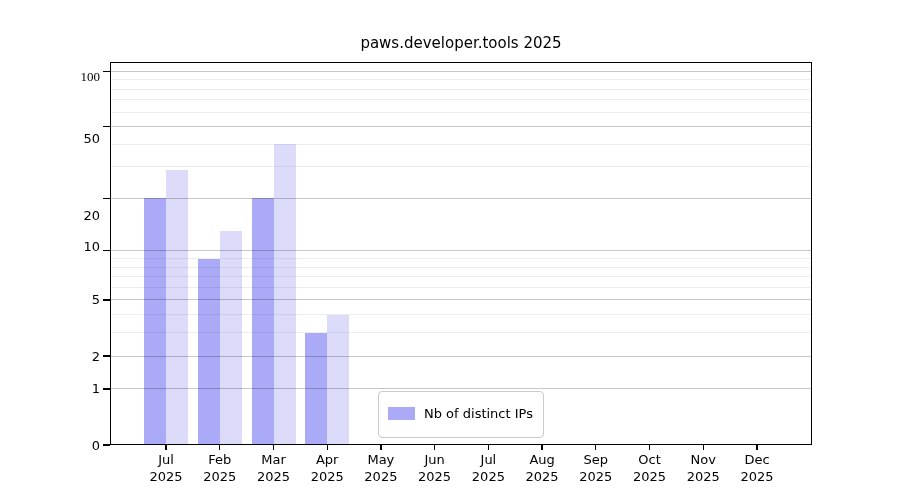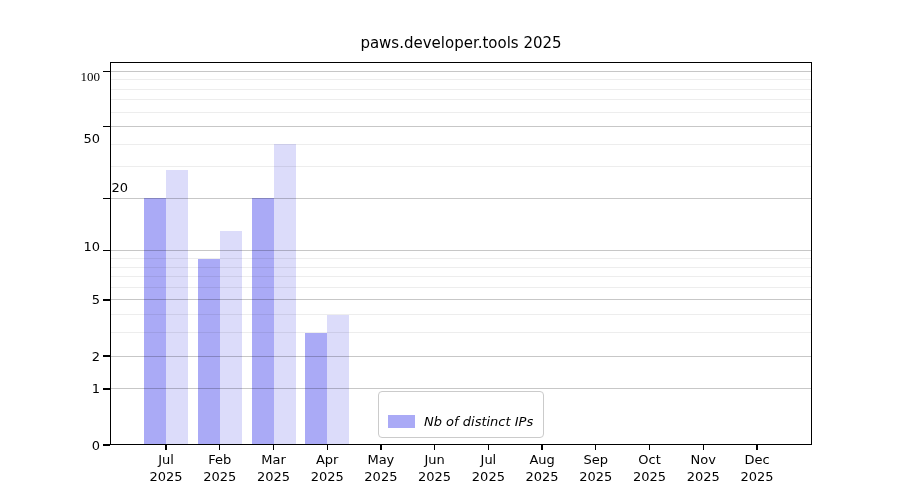--- a/index.html
+++ b/index.html
@@ -27,22 +27,22 @@
   }
   .ytick-mark{position:absolute;left:103px;width:7px;height:1.4px;background:#000;}
   .xtick-mark{position:absolute;top:445px;width:1.4px;height:5px;background:#000;}
   .xtick-label{
     position:absolute;top:452px;width:56px;text-align:center;
     font-size:13px;line-height:16.5px;
   }
   .legend{
     position:absolute;left:378px;top:391px;width:166px;height:47px;
     box-sizing:border-box;background:#fff;border:1px solid #cbcbcb;
-    border-radius:4px;padding:22px 9px 5px 9px;
-    display:flex;flex-direction:column;justify-content:space-between;font-style:italic;
+    border-radius:4px;padding:14px 9px 5px 9px;
+    display:flex;flex-direction:column;justify-content:space-between;
   }
   .legend-item{display:flex;align-items:center;gap:9px;}
   .legend-swatch{width:27px;height:13px;flex:0 0 auto;}
   .legend-label{font-size:13px;line-height:15px;white-space:nowrap;}
 </style>
 </head>
 <body>
 
 <div id="chart-root">
   <div class="title">paws.developer.tools 2025</div>
@@ -77,21 +77,21 @@
       <div class="gridline major" style="top: 326.4px;"></div>
     </div>
   <div class="plot-border"></div>
 
   <div id="y-axis">
       <div class="ytick-mark" style="top: 70.5px;"></div>
       <div class="ytick-label" style="top: 68px; font-family: Liberation Serif, serif;">100</div>
       <div class="ytick-mark" style="top: 125.8px;"></div>
       <div class="ytick-label" style="top: 130px;">50</div>
       <div class="ytick-mark" style="top: 197.7px;"></div>
-      <div class="ytick-label" style="top: 179px; padding-left: 28px;">20</div>
+      <div class="ytick-label" style="top: 207px;">20</div>
       <div class="ytick-mark" style="top: 250.1px;"></div>
       <div class="ytick-label" style="top: 238px;">10</div>
       <div class="ytick-mark" style="top: 299.2px;"></div>
       <div class="ytick-label" style="top: 291.4px;">5</div>
       <div class="ytick-mark" style="top: 355.3px;"></div>
       <div class="ytick-label" style="top: 347.5px;">2</div>
       <div class="ytick-mark" style="top: 388.2px;"></div>
       <div class="ytick-label" style="top: 380.4px;">1</div>
       <div class="ytick-mark" style="top: 444.3px;"></div>
       <div class="ytick-label" style="top: 436.5px;">0</div>

